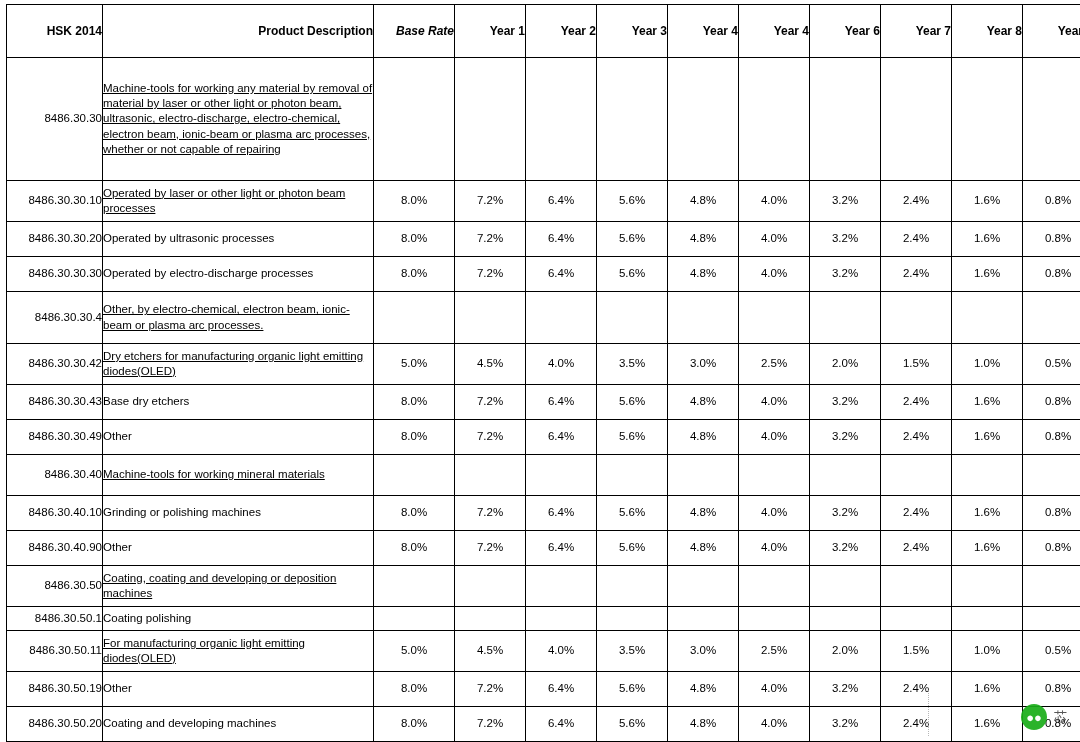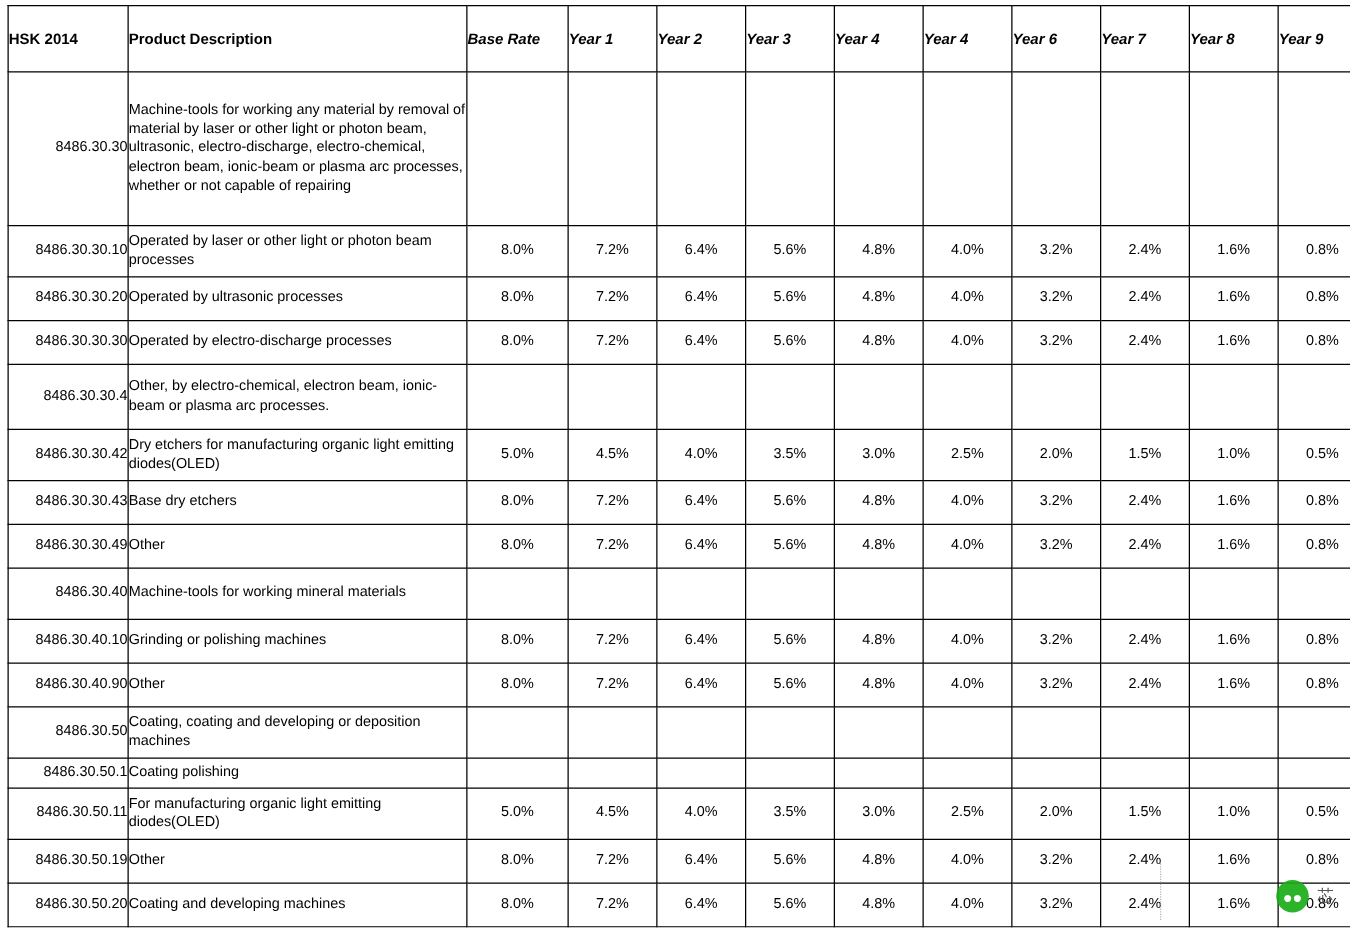--- a/index.html
+++ b/index.html
@@ -28,30 +28,30 @@
     font-size: 11.5px;
   }
   table.tariff td, table.tariff th {
     border: 1px solid #000000;
     padding: 0;
     vertical-align: middle;
     background: #ffffff;
   }
   thead th {
     font-weight: bold;
-    text-align: left;
+    text-align: right;
     height: 52px;
     font-size: 12px;
     padding: 2px 3px;
     line-height: 1.25;
   }
   th.col-hsk { width: 95px; }
   th.col-desc { width: 270px; }
   th.col-base { width: 80px; font-style: italic; }
-  th.col-year { width: 70px; font-style: italic; }
+  th.col-year { width: 70px; }
 
   td.hsk {
     padding: 4px 5px;
     font-size: 11.5px;
     text-align: right;
     white-space: nowrap;
     line-height: 1.35;
   }
   td.desc {
     padding: 4px 6px 4px 5px;
@@ -64,21 +64,21 @@
     font-size: 11.5px;
     padding: 4px 3px;
     line-height: 1.35;
   }
   tr.r-tall td { height: 122px; }
   tr.r-two td { height: 40px; }
   tr.r-one td { height: 34px; }
   tr.r-mid td { height: 51px; }
   tr.r-slim td { height: 23px; }
 
-  tr.r-tall td.desc, tr.r-mid td.desc, tr.r-two td.desc { vertical-align: middle; }
+  tr.r-tall td.desc, tr.r-mid td.desc, tr.r-two td.desc { vertical-align: middle; text-decoration: underline; }
   tr.r-tall td.hsk { vertical-align: middle; }
 
   
   .watermark {
     position: absolute;
     right: 8px;
     bottom: 10px;
     display: flex;
     align-items: center;
     gap: 7px;

